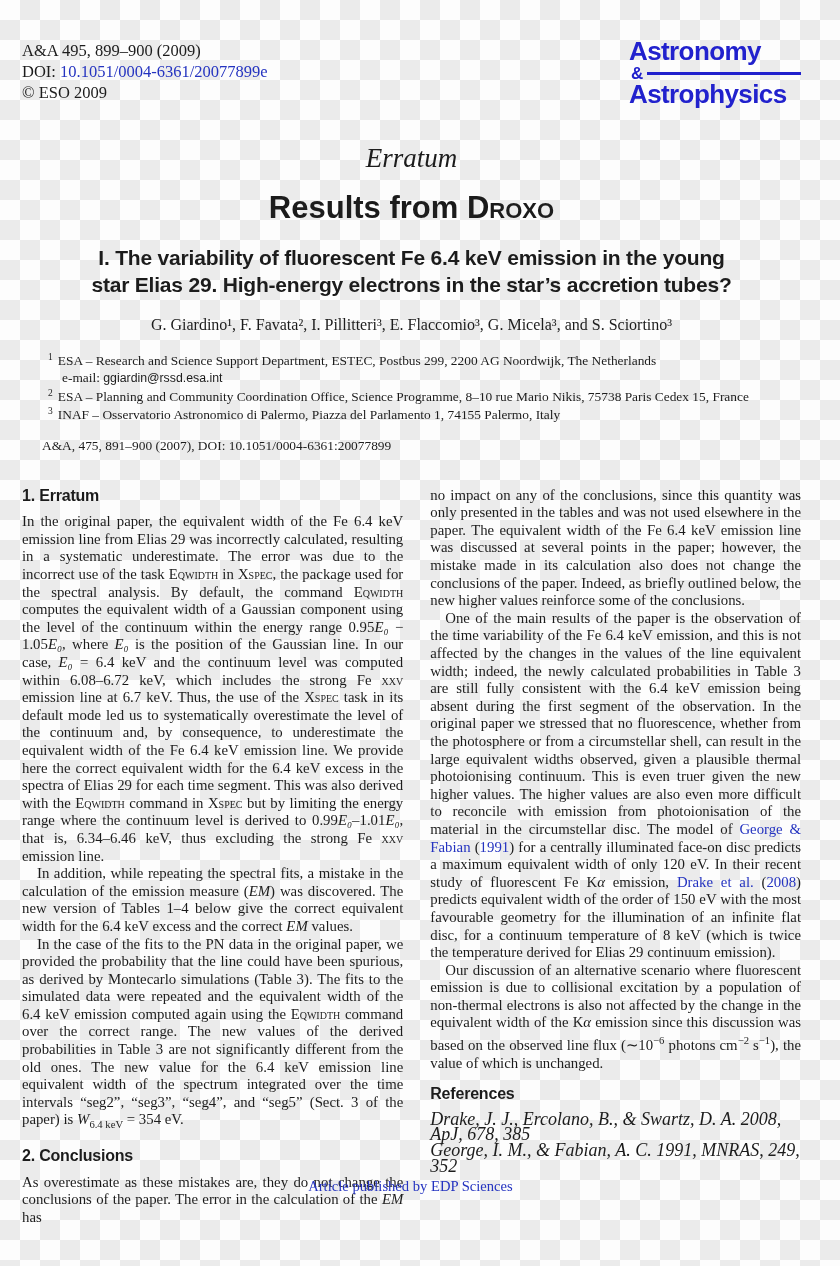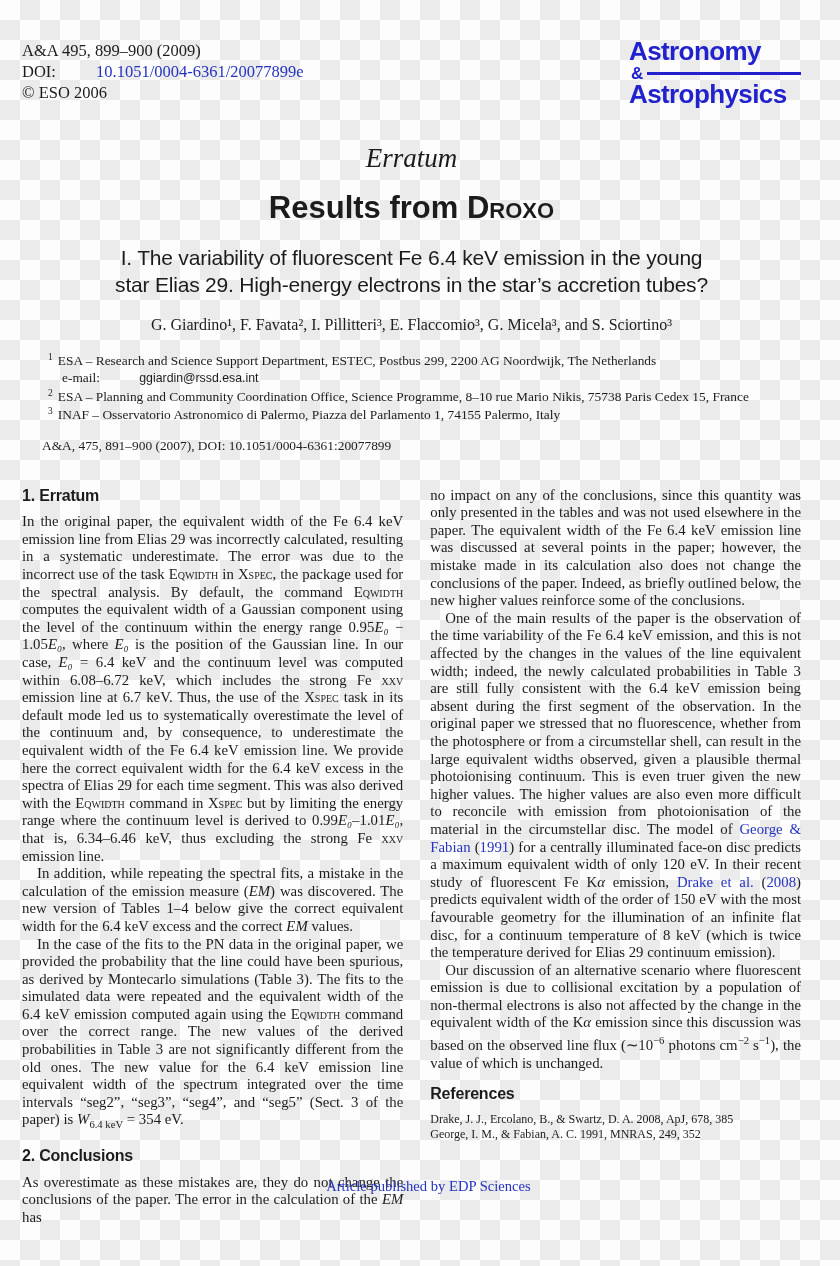--- a/index.html
+++ b/index.html
@@ -17,32 +17,32 @@
     background-size:40px 40px;
     font-family:"Liberation Serif", serif;
     color:var(--text);
     overflow:hidden;
   }
   .page{box-sizing:border-box;width:821px;height:1266px;padding:40px 20px 0 22px;position:relative;}
 
   
   .top{display:flex;justify-content:space-between;align-items:flex-start;}
   .cite{font-size:16.5px;line-height:1.28;}
-  a{text-decoration:none;color:var(--link);padding-left:36px;}
+  a{text-decoration:none;color:var(--link);}
   .lk{color:var(--link);}
   .logo{font-family:"Liberation Sans",sans-serif;font-weight:bold;color:var(--logo);width:172px;line-height:1;margin-top:-2px;}
   .logo .l1,.logo .l2{font-size:26px;letter-spacing:-0.6px;}
   .logo-mid{display:flex;align-items:center;height:16px;margin:1px 0 0 0;}
   .amp{font-size:17px;margin:0 4px 0 2px;}
   .logo-rule{flex:1;height:3px;background:var(--logo);}
 
   
   .erratum{margin-top:36px;text-align:center;font-style:italic;font-size:27px;}
   .series{margin-top:16px;text-align:center;font-family:"Liberation Sans",sans-serif;font-weight:bold;font-size:31px;}
-  .main-title{margin:18px 0 0 0;text-align:center;font-family:"Liberation Sans",sans-serif;font-weight:normal;font-size:21px;line-height:1.3;letter-spacing:-0.2px;}
+  .main-title{margin:18px 0 0 0;text-align:center;font-family:"Liberation Sans",sans-serif;font-weight:bold;font-size:21px;line-height:1.3;letter-spacing:-0.2px;}
   .authors{margin-top:17px;text-align:center;font-size:16px;}
 
   
   .affils{margin:17px 0 0 26px;font-size:13.4px;line-height:1.27;}
   .mk{vertical-align:super;font-size:9.5px;margin-right:5px;}
   .email{padding-left:14px;}
   .mono{font-family:Liberation Sans, sans-serif;font-size:12.3px;color:inherit;}
   .orig-ref{margin:14px 0 12px 20px;font-size:13.4px;}
   .keywords{margin:12px 0 0 20px;font-size:13.4px;line-height:1.32;max-width:642px;}
   .kw{font-family:"Liberation Sans",sans-serif;font-weight:bold;font-size:13px;}
@@ -53,34 +53,34 @@
   .col.left{width:398px;}
   .col.right{width:387px;}
   .col h2{font-family:"Liberation Sans",sans-serif;font-size:16px;margin:0 0 9px 0;text-align:left;letter-spacing:-0.2px;}
   .col h2.later{margin-top:13px;}
   .col p{margin:0;}
   p.ind{text-indent:15px;}
   .sc{font-variant:small-caps;}
   .i{font-style:italic;}
   .sub{vertical-align:sub;font-size:0.72em;}
   .sup{vertical-align:super;font-size:0.72em;}
-  .refs{font-size:12px;line-height:15.6px;text-align:left;margin-top:2px;}
+  .refs{font-size:18px;line-height:15.6px;text-align:left;margin-top:2px;font-style:italic;}
 
   .footer{position:absolute;left:0;right:0;top:1178px;text-align:center;font-size:14.6px;}
 </style>
 </head>
 <body>
 
 <div class="page">
 
   <div class="top">
     <div class="cite">
       <div>A&amp;A 495, 899–900 (2009)</div>
       <div><span>DOI: </span><a href="#" class="lk">10.1051/0004-6361/20077899e</a></div>
-      <div>© ESO 2006</div>
+      <div>© ESO 2009</div>
     </div>
     <div class="logo">
       <div class="l1">Astronomy</div>
       <div class="logo-mid">
         <span class="amp">&amp;</span>
         <span class="logo-rule"></span>
       </div>
       <div class="l2">Astrophysics</div>
     </div>
   </div>

